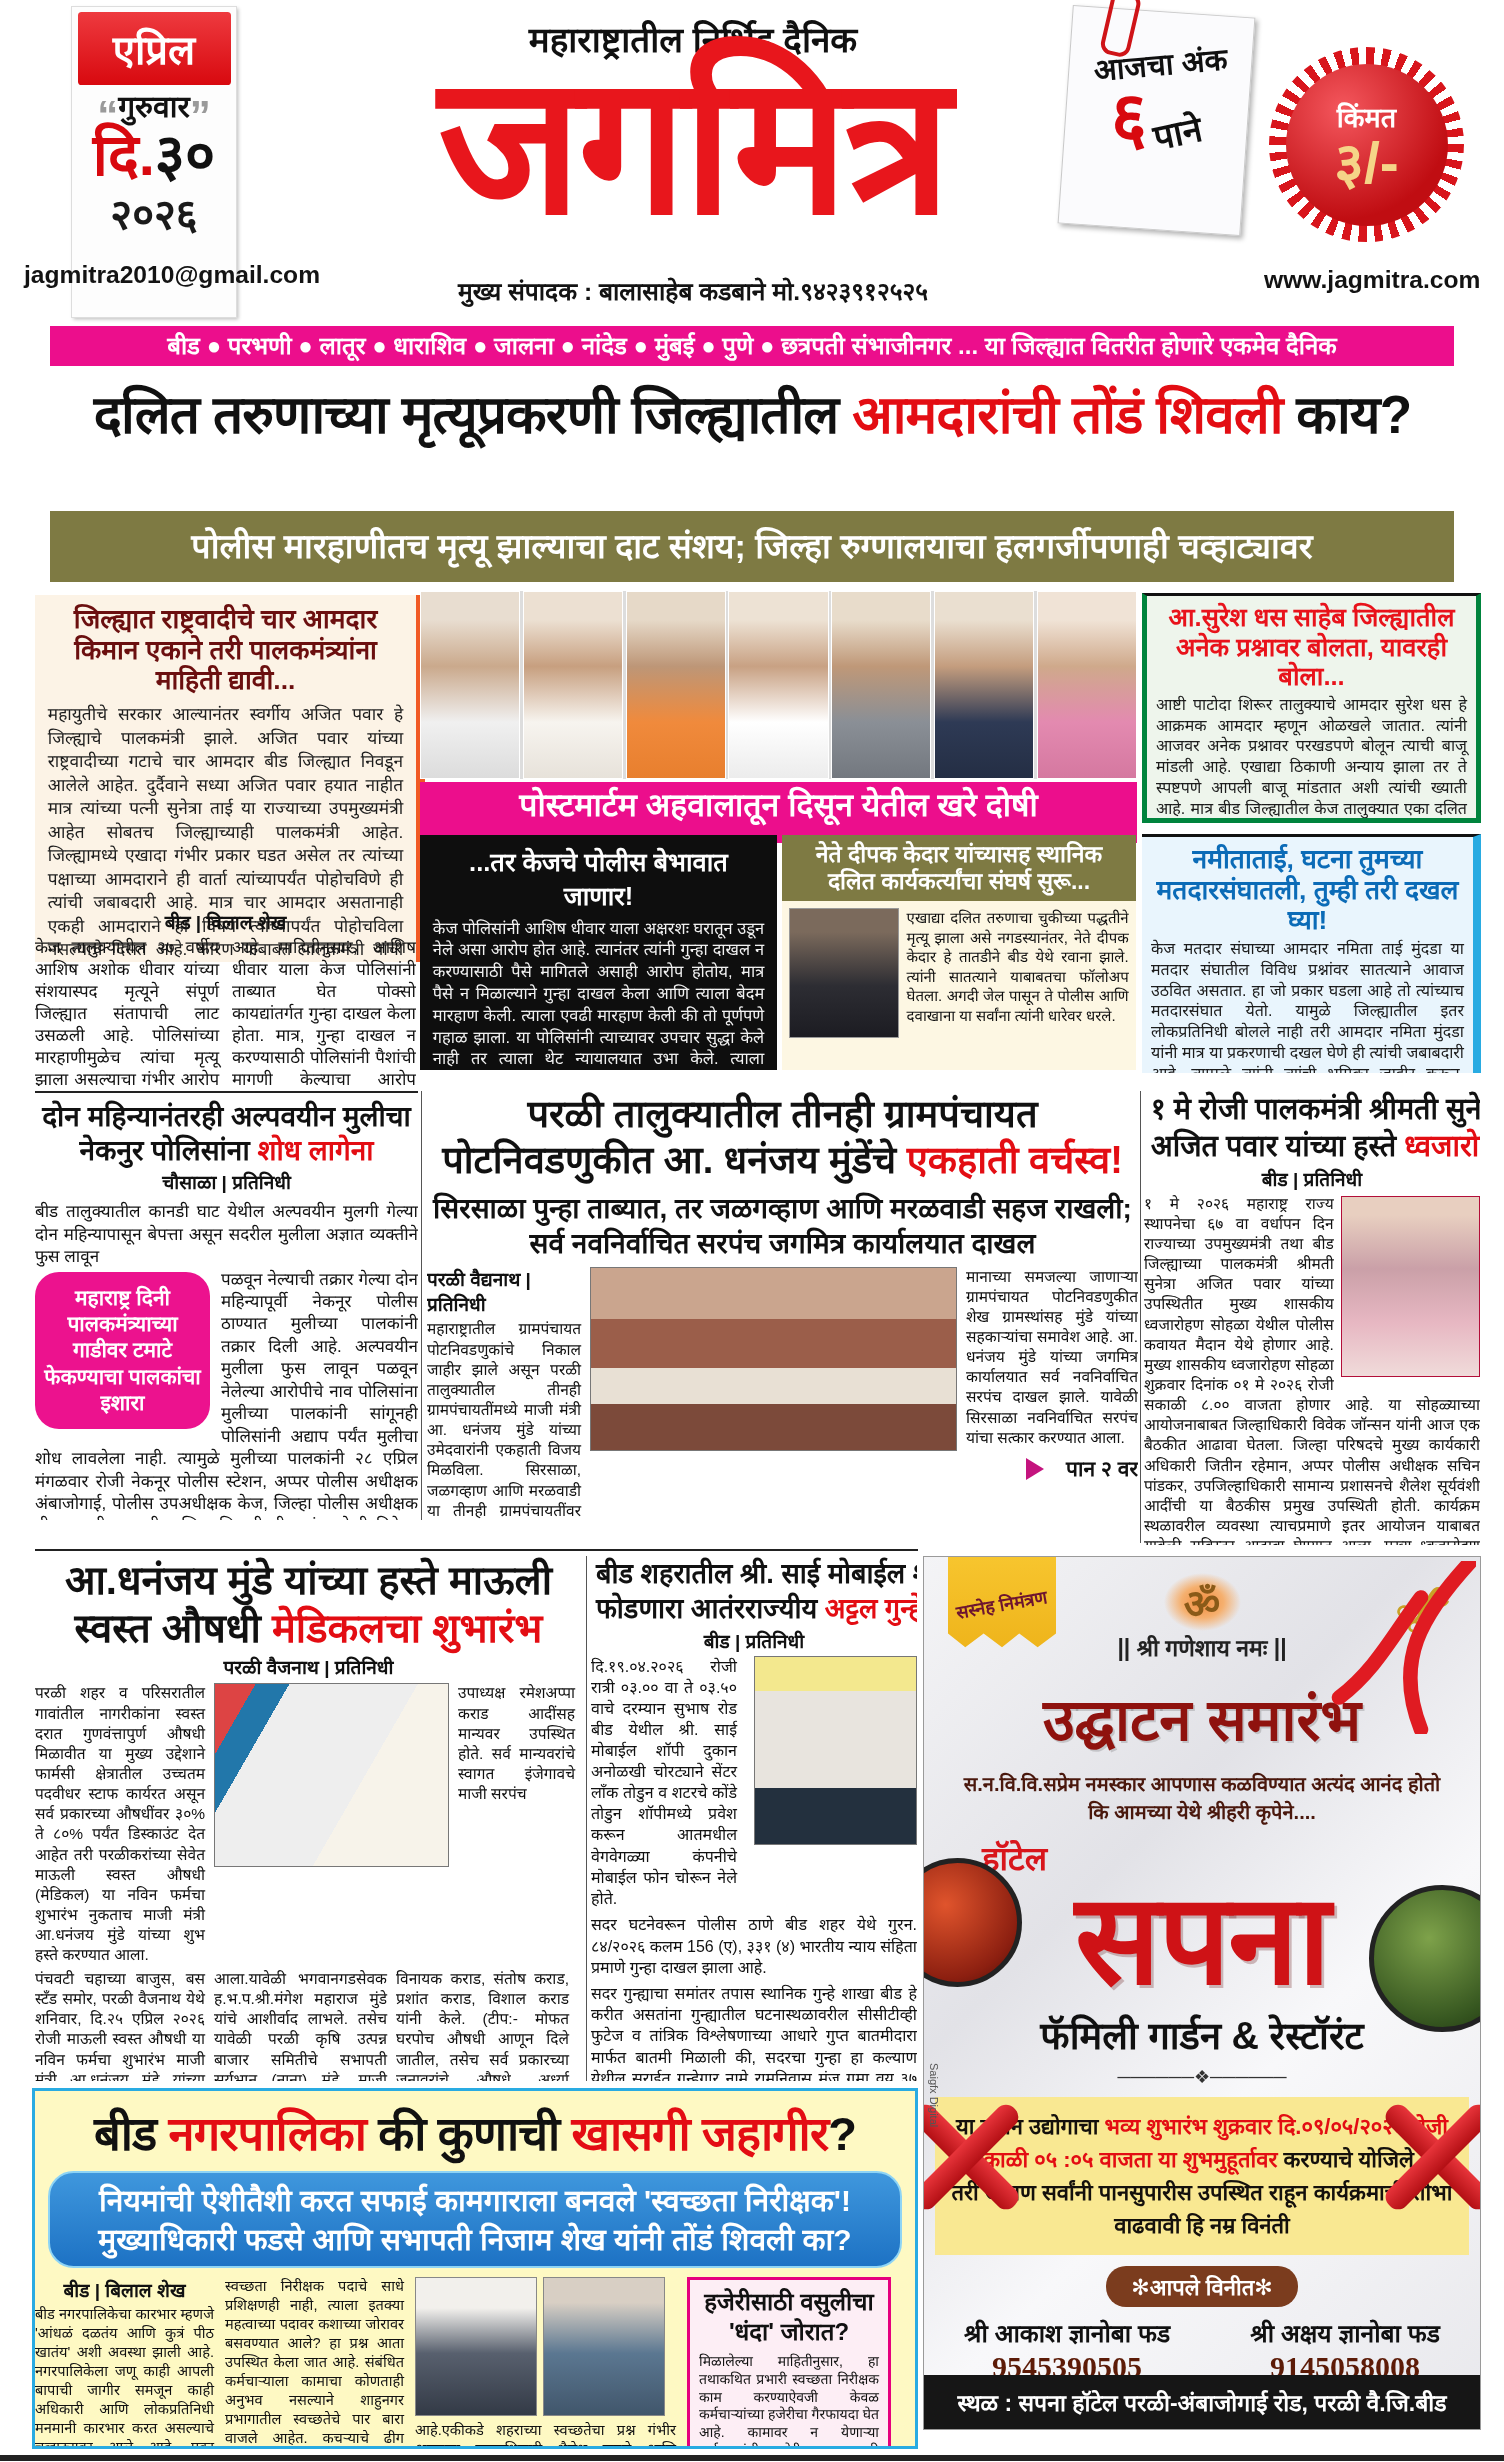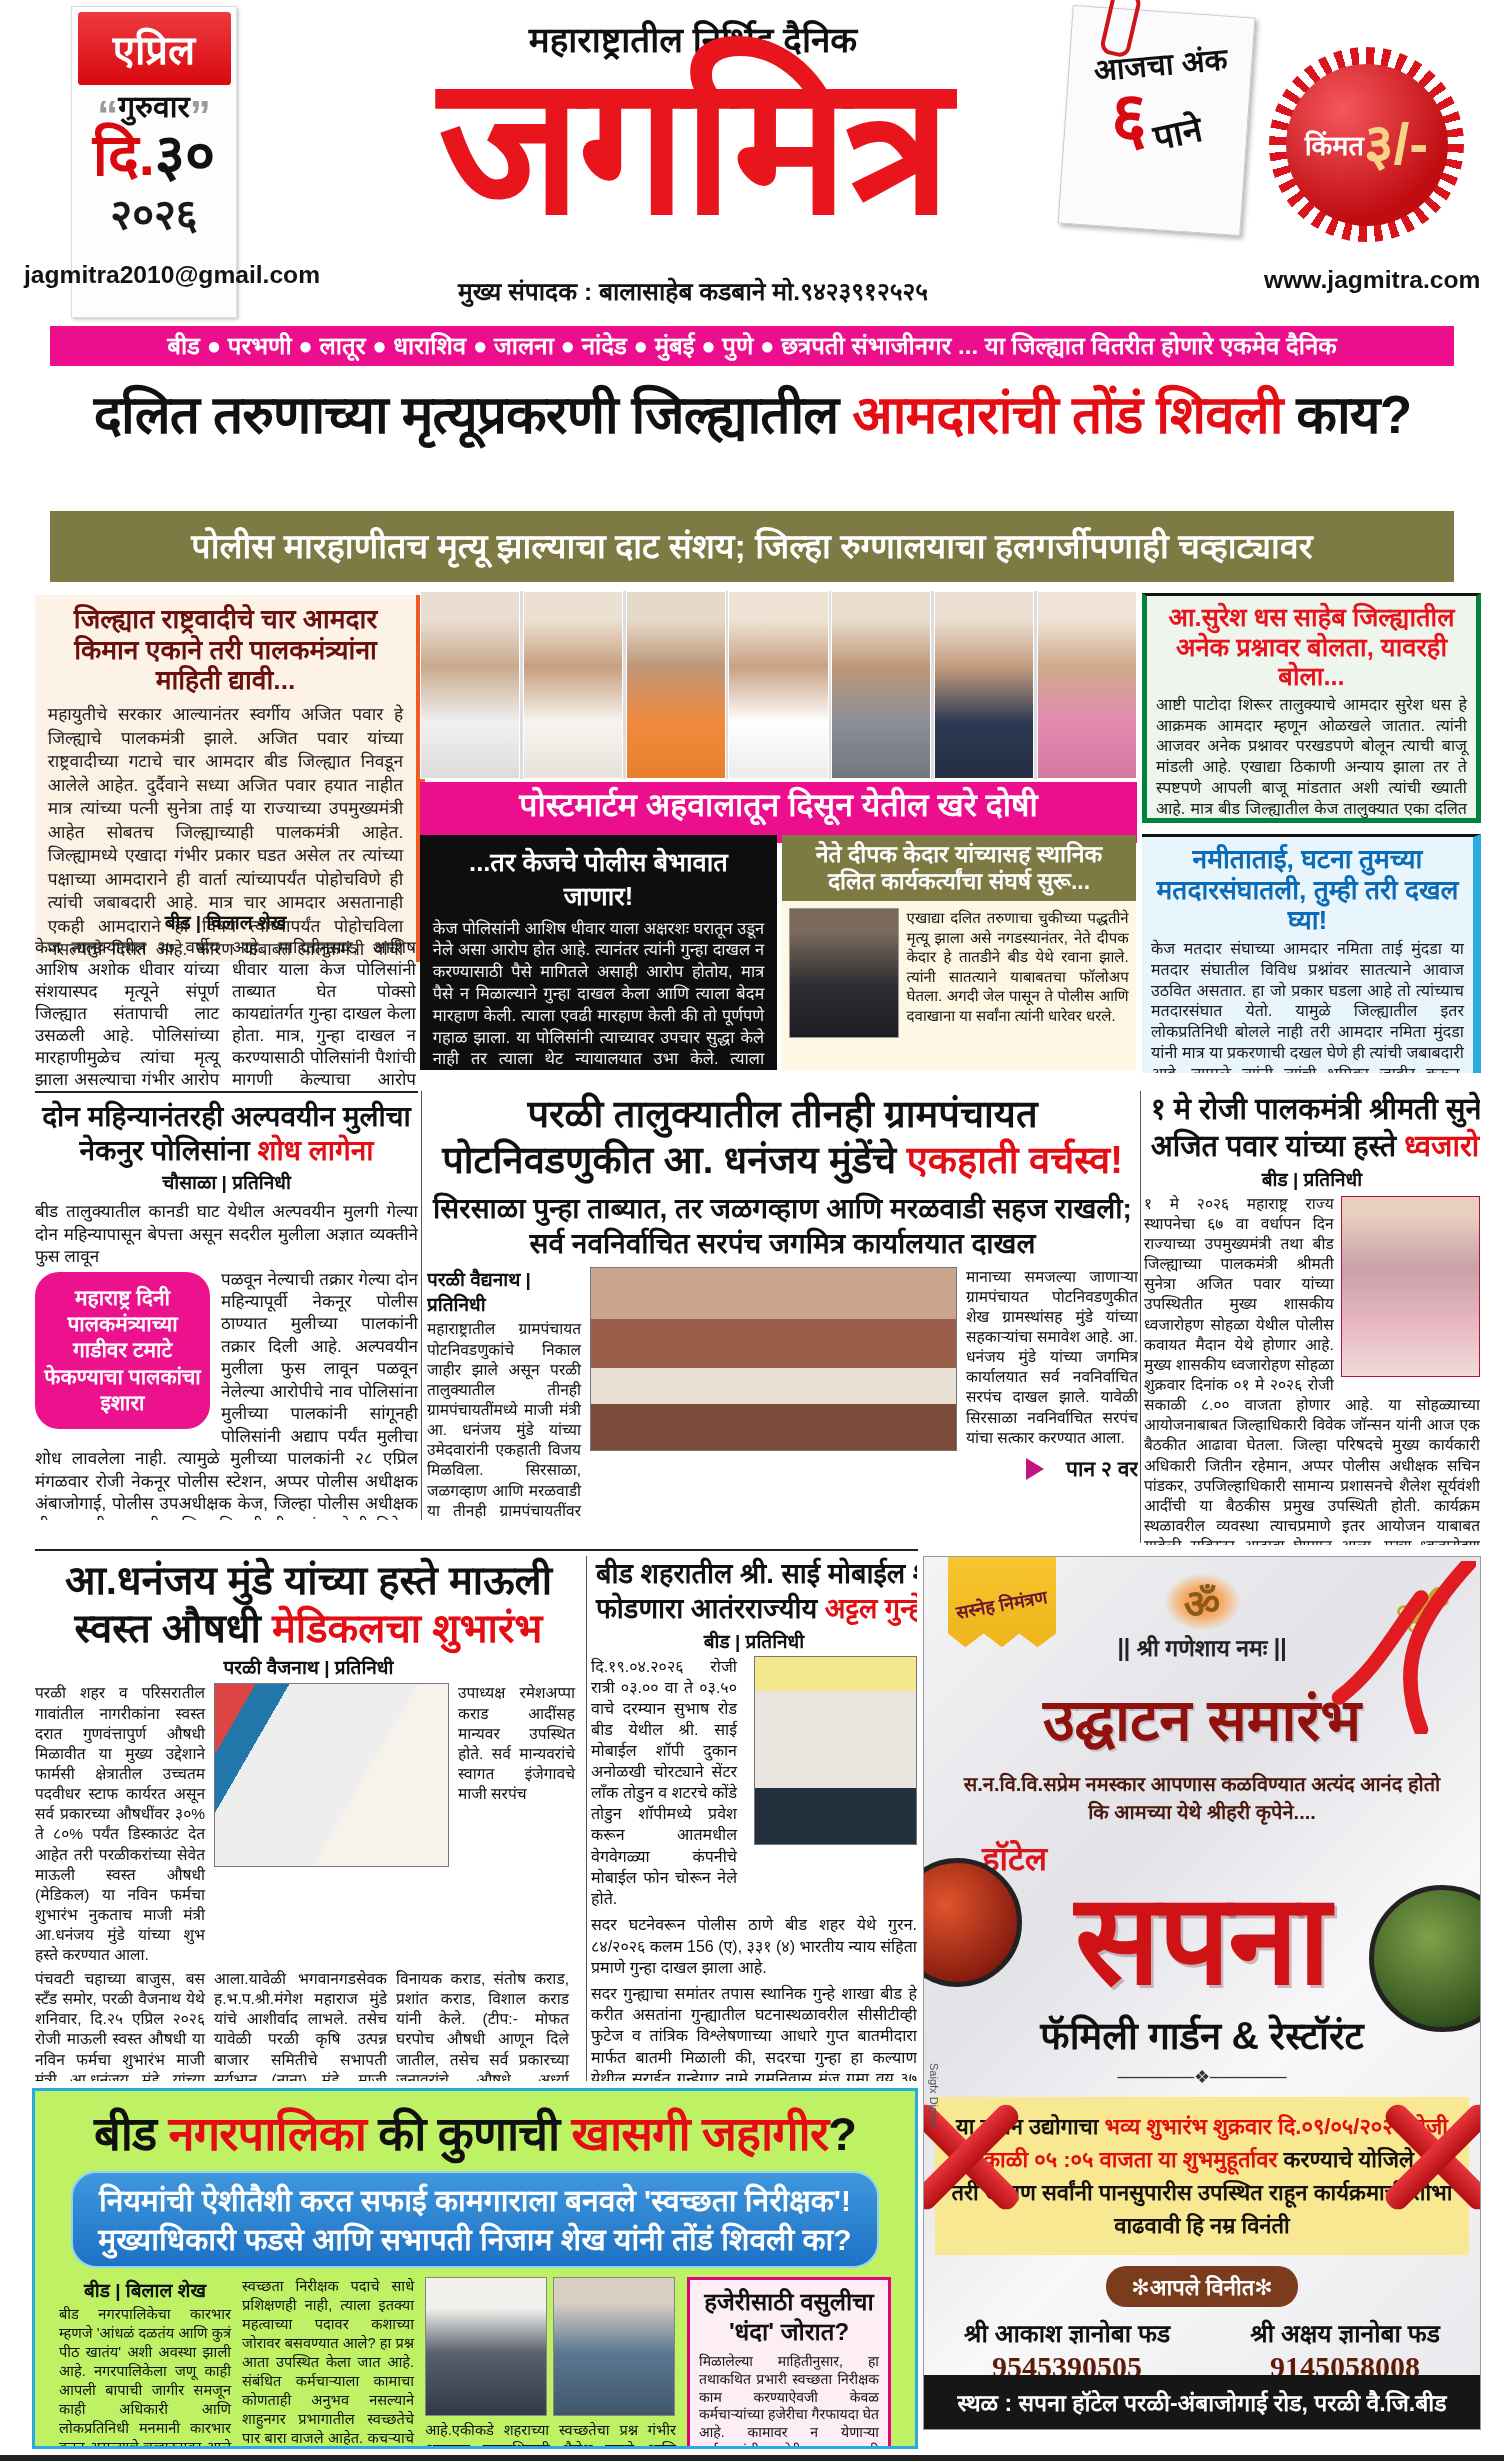--- a/index.html
+++ b/index.html
@@ -29,21 +29,21 @@
   .clip{position:absolute;top:-18px;left:33px;width:22px;height:57px;border:4.6px solid #cf1418;
         border-radius:11px;transform:rotate(9deg);background:transparent;}
   .note-l1{margin-top:31px;font-size:30px;font-weight:900;transform:rotate(-9deg);color:#101010;}
   .note-num{font-size:71px;font-weight:900;color:#d8090f;line-height:1;display:inline-block;}
   .note-l2{font-size:35px;font-weight:900;display:inline-block;transform:rotate(-16deg);color:#101010;margin-left:5.5px;}
   .seal{left:1269px;top:47px;width:195px;height:195px;border-radius:50%;
         background:repeating-conic-gradient(#d8151c 0deg 5deg,rgba(216,21,28,0) 5deg 10deg);
         display:flex;align-items:center;justify-content:center;}
   .seal-inner{width:162px;height:162px;border-radius:50%;
         background:radial-gradient(circle at 35% 28%,#f4575d,#c00d12 70%);
-        display:flex;flex-direction:row;align-items:center;justify-content:center;color:#fff;}
+        display:flex;flex-direction:column;align-items:center;justify-content:center;color:#fff;}
   .seal-label{font-size:27px;font-weight:900;}
   .seal-price{font-size:57px;font-weight:900;color:#f5d488;line-height:1;}
 
   
   .citybar{left:50px;top:326px;width:1404px;height:40px;background:#ec0e8c;color:#fff;
            font-size:24px;font-weight:800;text-align:center;line-height:40px;white-space:nowrap;overflow:hidden;}
   .lead-h{left:0;top:376px;width:1505px;text-align:center;font-size:53px;font-weight:900;
           white-space:nowrap;letter-spacing:-0.9px;}
   .lead-sub{left:50px;top:511px;width:1404px;height:71px;background:#7e7a43;color:#fff;
             font-size:34px;font-weight:900;text-align:center;line-height:71px;white-space:nowrap;overflow:hidden;}
@@ -153,21 +153,21 @@
   .bowl-right{right:-36px;top:328px;width:137px;height:137px;background:radial-gradient(circle at 40% 35%,#7ea24a,#35551f 70%,#1d3010);}
   .bow{position:absolute;width:109px;height:109px;}
   .bow:before,.bow:after{content:"";position:absolute;left:50%;top:50%;width:137px;height:24px;
       background:linear-gradient(#e8353b,#b30f14);border-radius:11px;}
   .bow:before{transform:translate(-50%,-50%) rotate(45deg);}
   .bow:after{transform:translate(-50%,-50%) rotate(-45deg);}
   .ad-watermark{position:absolute;left:3.6px;top:58%;writing-mode:vertical-rl;font-size:11px;color:#555;}
 
   
   .muni{left:32px;top:2088px;width:886px;height:361px;border:3.6px solid #29abe2;box-sizing:border-box;
-        padding:9px 24px;overflow:hidden;background:#bef264;}
+        padding:9px 0;overflow:hidden;background:#fef9c3;}
   .muni-h{font-size:47px;font-weight:900;text-align:center;white-space:nowrap;letter-spacing:-0.9px;}
   .muni-blue{background:linear-gradient(#3f97dd,#1d72c4);border:2.7px solid #8ed4f5;border-radius:25.5px;
              color:#fff;font-size:30px;font-weight:900;text-align:center;line-height:1.3;
              width:97%;margin:7.3px auto 0;padding:7.3px 5.5px;box-sizing:border-box;}
   .muni-flex{display:flex;gap:11px;margin-top:9px;}
   .muni-col{font-size:14.6px;line-height:1.3;text-align:justify;}
   .muni-photos{display:flex;gap:5.5px;}
   .muni-ph{width:120px;height:137px;border:0.9px solid #888;}
   .muni-ph1{background:linear-gradient(#f2f0ec 22%,#58606e 55%,#333a46);}
   .muni-ph2{background:linear-gradient(#d8cfc4 18%,#5b7791 55%,#41566b);}

